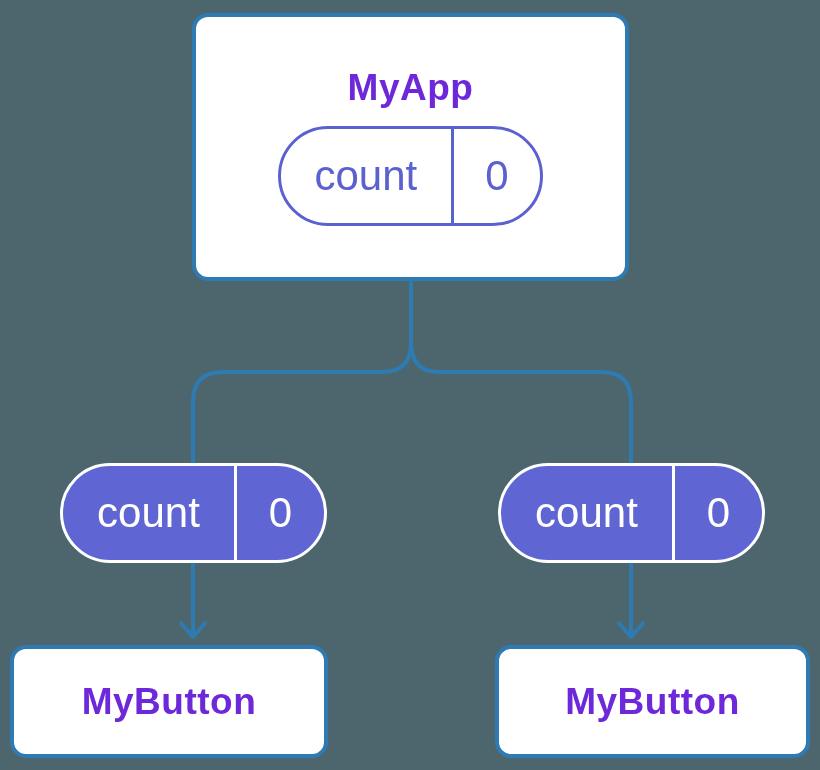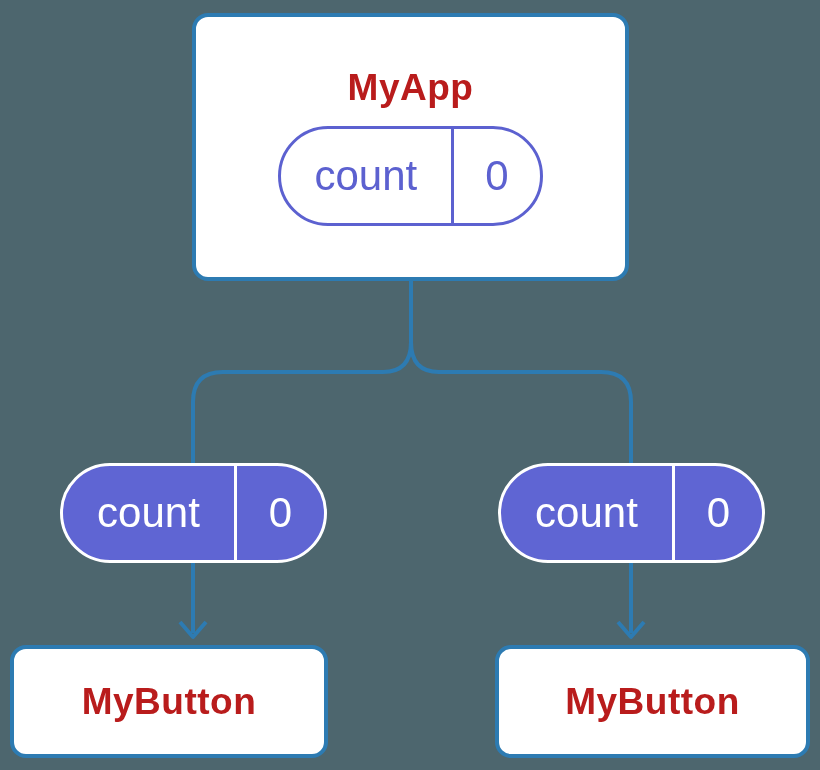--- a/index.html
+++ b/index.html
@@ -39,21 +39,21 @@
     justify-content: center;
   }
   .root-node {
     left: 192px; top: 13px;
     width: 437px; height: 268px;
     gap: 20px;
   }
   .leaf-left  { left: 10px;  top: 645px; width: 318px; height: 113px; }
   .leaf-right { left: 495px; top: 645px; width: 315px; height: 113px; }
   .node-title {
-    color: #b91c1c;
+    color: #6d28d9;
     font-size: 37px;
     font-weight: 700;
     letter-spacing: 0.5px;
     line-height: 1;
   }
   .pill {
     box-sizing: border-box;
     display: flex;
     align-items: stretch;
     border-radius: 60px;

